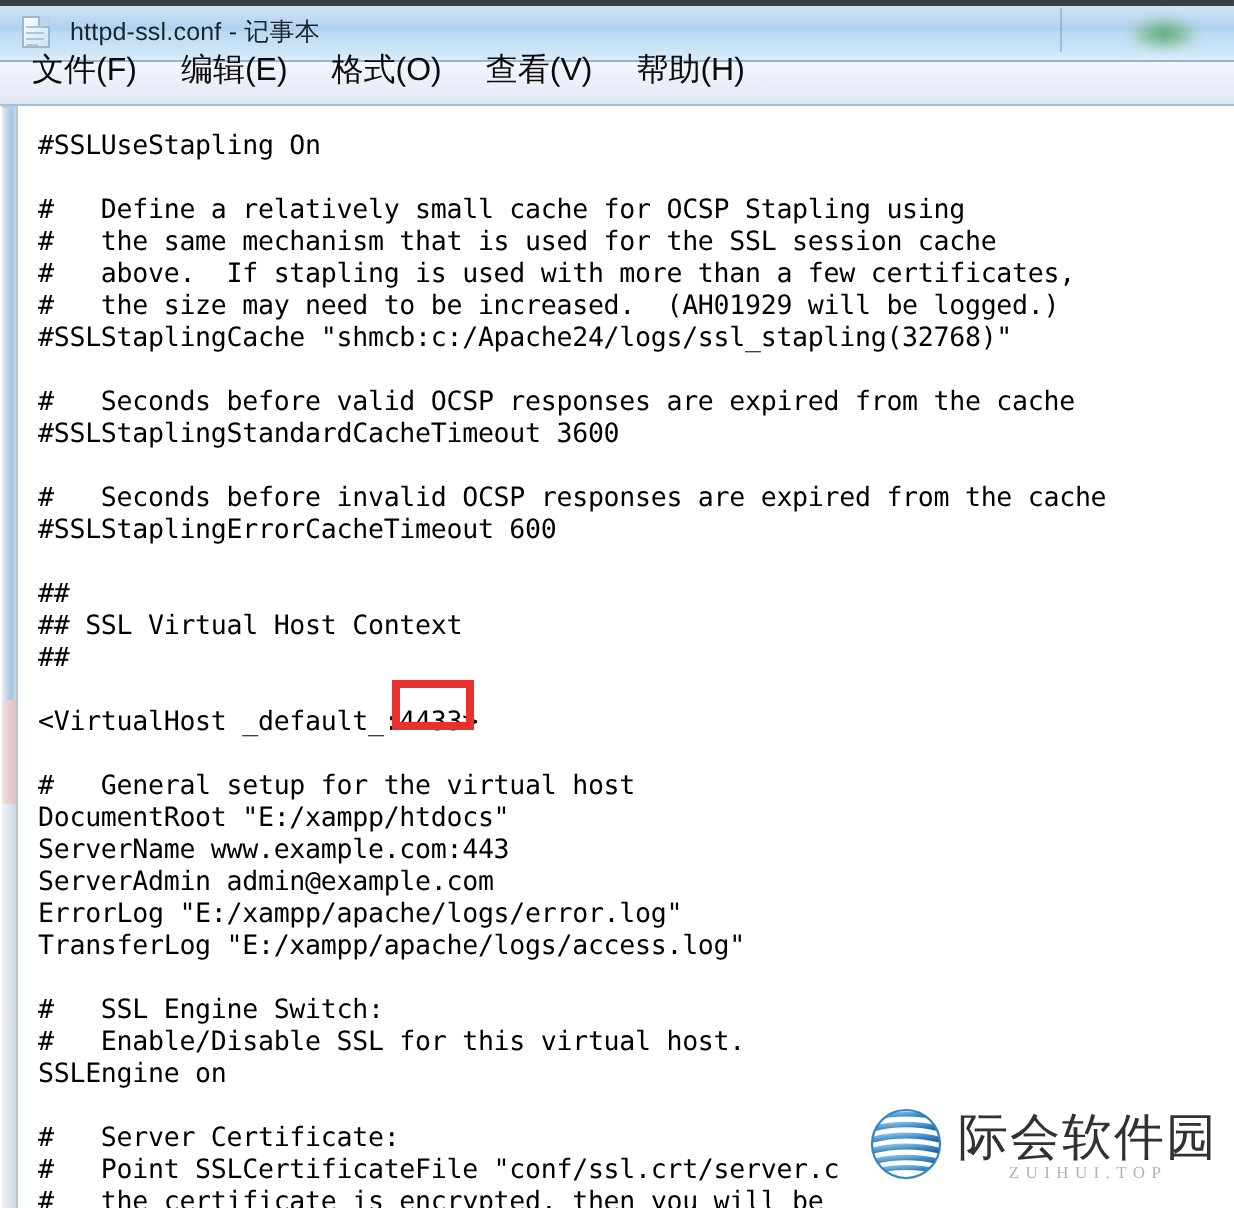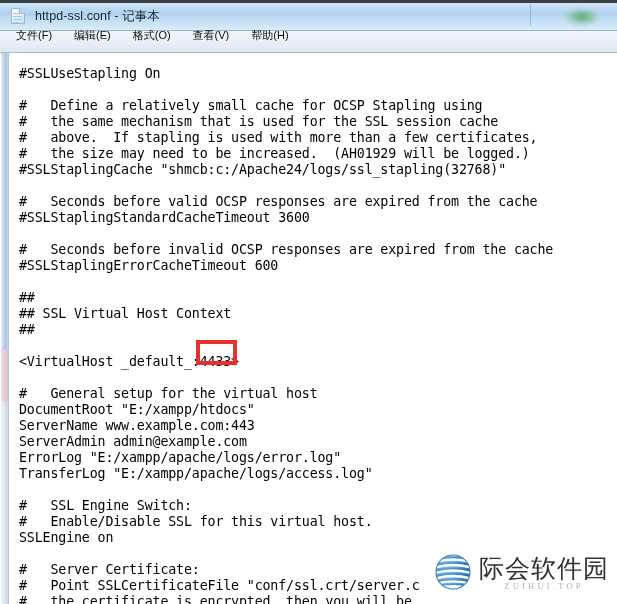--- a/index.html
+++ b/index.html
@@ -120,21 +120,21 @@
     width: 617px;
     height: 22px;
     background: linear-gradient(to bottom, #f3f6fc 0%, #e9eef8 55%, #dfe7f4 100%);
     border-bottom: 1px solid #a8bdd4;
     box-sizing: border-box;
     display: flex;
     align-items: center;
     padding-left: 9px;
   }
   .menu-item {
-    font-size: 11px;
+    font-size: 16px;
     color: #0b0b0b;
     padding: 1px 7px 14px 7px;
     margin-right: 8px;
     white-space: nowrap;
     font-family: "Liberation Sans", sans-serif;
     cursor: default;
   }
 
   
   #left-strip {

